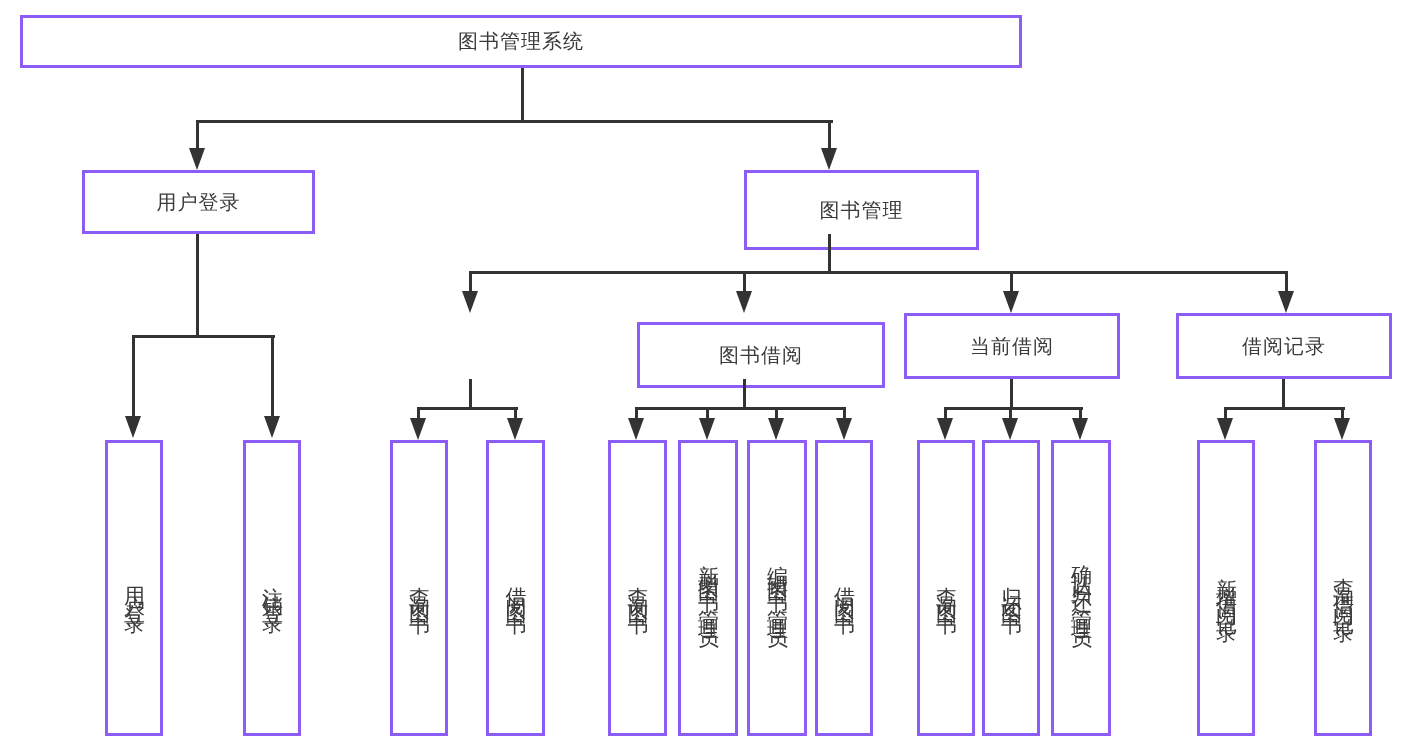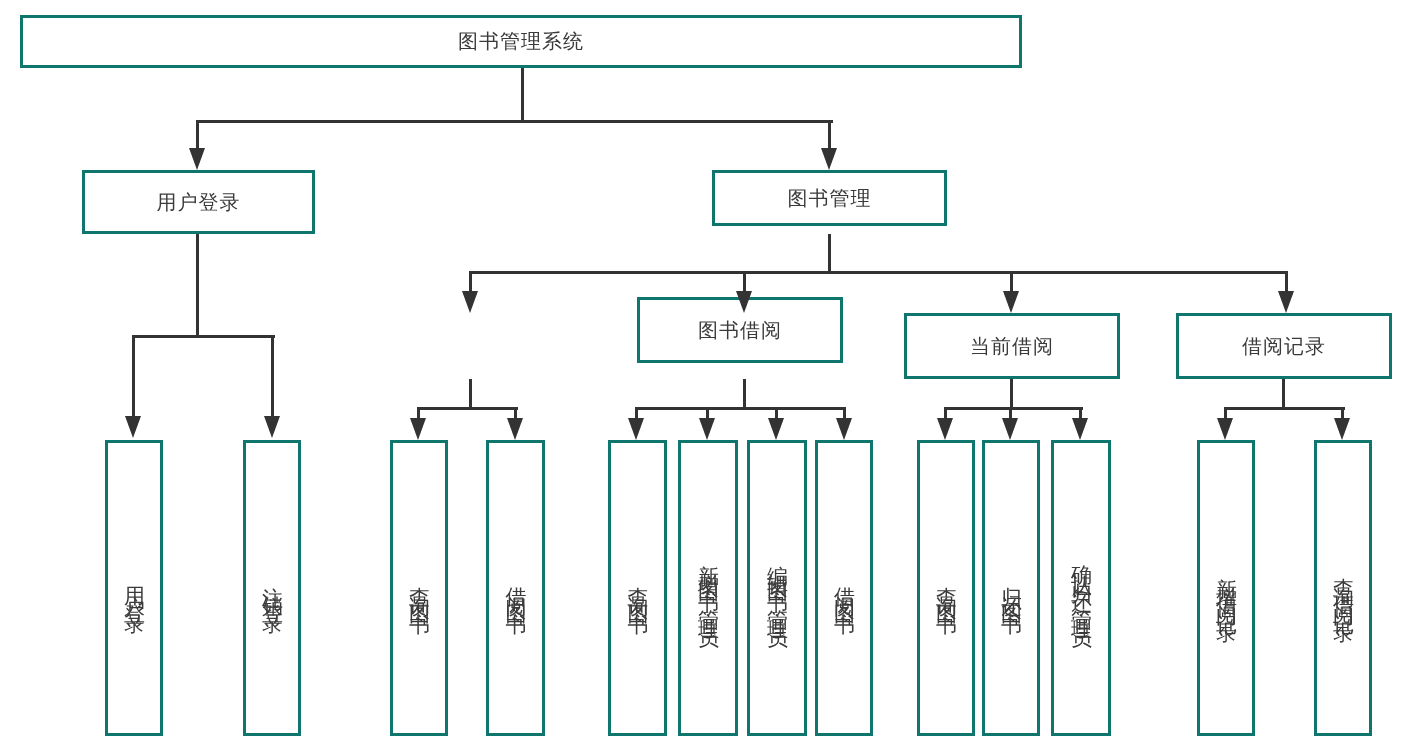--- a/index.html
+++ b/index.html
@@ -11,21 +11,21 @@
   .diagram {
     position: relative;
     width: 1405px;
     height: 747px;
     background: #ffffff;
     overflow: hidden;
   }
   .node {
     position: absolute;
     box-sizing: border-box;
-    border: 3px solid #0f766e;
+    border: 3px solid #8b5cf6;
     background: #ffffff;
     color: #3a3a3a;
     display: flex;
     align-items: center;
     justify-content: center;
   }
   .hbox {
     font-size: 20px;
     letter-spacing: 1px;
     white-space: nowrap;
@@ -61,24 +61,24 @@
 </style>
 </head>
 <body>
 
 <div class="diagram">
 
   <div class="node hbox" style="left:20px; top:15px; width:1002px; height:53px;">图书管理系统</div>
 
   <div class="node hbox" style="left:82px; top:170px; width:233px; height:64px;">用户登录</div>
 
-  <div class="node hbox" style="left:712px; top:170px; width:235px; height:56px;">图书管理</div>
+  <div class="node hbox" style="left:744px; top:170px; width:235px; height:80px;">图书管理</div>
 
 
-  <div class="node hbox" style="left:637px; top:297px; width:206px; height:66px;">图书借阅</div>
+  <div class="node hbox" style="left:637px; top:322px; width:248px; height:66px;">图书借阅</div>
 
   <div class="node hbox" style="left:1176px; top:313px; width:216px; height:66px;">借阅记录</div>
 
   <div class="node hbox" style="left:904px; top:313px; width:216px; height:66px;">当前借阅</div>
 
   <div class="node vbox" style="left:105px; top:440px; width:58px; height:296px;">用户登录</div>
   <div class="node vbox" style="left:243px; top:440px; width:58px; height:296px;">注销登录</div>
 
   <div class="node vbox" style="left:390px; top:440px; width:58px; height:296px;">查询图书</div>
   <div class="node vbox" style="left:486px; top:440px; width:59px; height:296px;">借阅图书</div>

